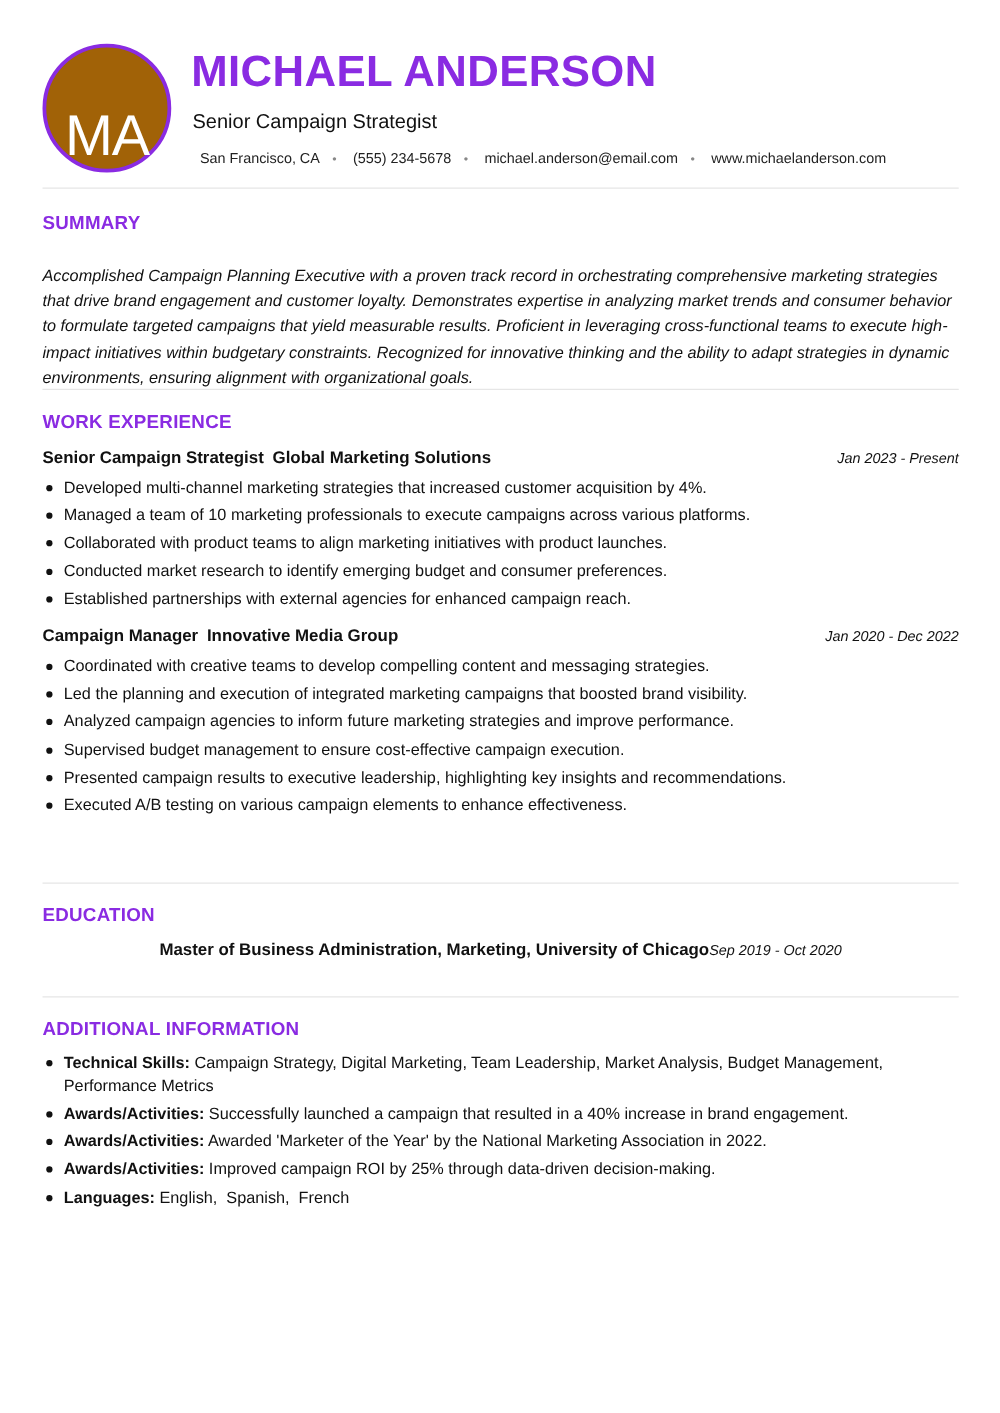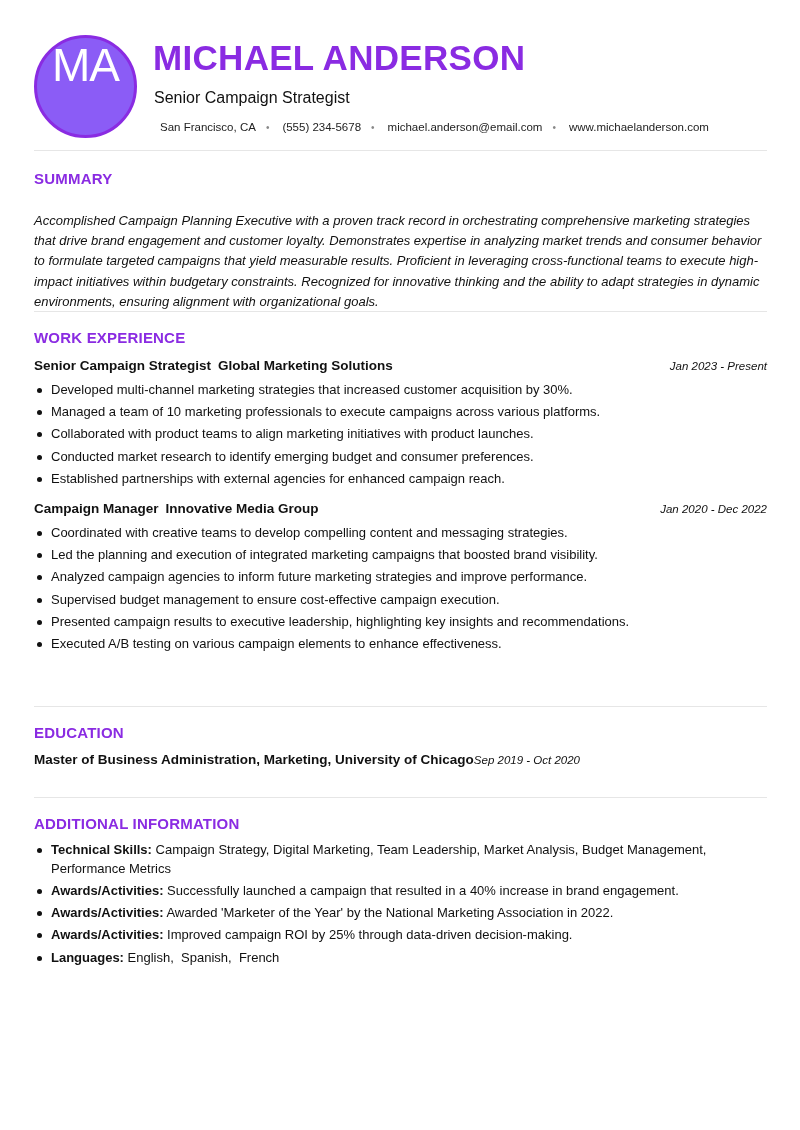--- a/index.html
+++ b/index.html
@@ -10,22 +10,22 @@
       position: relative;
       overflow: hidden;
     }
     .page { position: absolute; left: 34px; top: 0; width: 733px; }
 
     
     .header { position: relative; height: 151px; border-bottom: 1px solid #e6e6e6; }
     .avatar {
       position: absolute; left: 0; top: 35px;
       width: 103px; height: 103px; border-radius: 50%;
-      background: #8b5cf6; border: 3px solid #8a2be2;
-      display: flex; align-items: flex-start; justify-content: center;
+      background: #a16207; border: 3px solid #8a2be2;
+      display: flex; align-items: flex-end; justify-content: center;
       color: #ffffff; font-size: 46px; letter-spacing: -1px;
     }
     .name {
       position: absolute; left: 119px; top: 38px;
       font-size: 35px; font-weight: bold; color: #8a2be2; letter-spacing: 0.3px;
     }
     .title {
       position: absolute; left: 120px; top: 89px;
       font-size: 16px; color: #111111;
     }
@@ -54,21 +54,21 @@
     .job-date { font-weight: normal; font-style: italic; font-size: 11.5px; color: #111111; }
     ul.bullets { list-style: none; margin-top: 6px; }
     ul.bullets li {
       position: relative; padding-left: 17px; font-size: 13px; line-height: 22.2px; color: #111111;
     }
     ul.bullets li::before {
       content: ""; position: absolute; left: 3px; top: 9px;
       width: 5px; height: 5px; border-radius: 50%; background: #111111;
     }
     .edu-row {
-      display: flex; justify-content: flex-start; align-items: baseline;
+      display: flex; justify-content: center; align-items: baseline;
       margin-top: 11px; font-size: 13.5px; font-weight: bold;
     }
     .edu-date { font-weight: normal; font-style: italic; font-size: 11.5px; }
 
     ul.info { list-style: none; margin-top: 9px; }
     ul.info li {
       position: relative; padding-left: 17px; font-size: 13px; line-height: 18.5px;
       margin-bottom: 3.7px; color: #111111;
     }
     ul.info li::before {
@@ -110,21 +110,21 @@
     <div class="section-title">WORK EXPERIENCE</div>
 
     <div style="margin-top:12px;">
       <div class="job-head">
         <div>
           <span class="role">Senior Campaign Strategist</span><span>Global Marketing Solutions</span>
         </div>
         <span class="job-date">Jan 2023 - Present</span>
       </div>
       <ul class="bullets">
-        <li>Developed multi-channel marketing strategies that increased customer acquisition by 30%.</li>
+        <li>Developed multi-channel marketing strategies that increased customer acquisition by 4%.</li>
         <li>Managed a team of 10 marketing professionals to execute campaigns across various platforms.</li>
         <li>Collaborated with product teams to align marketing initiatives with product launches.</li>
         <li>Conducted market research to identify emerging budget and consumer preferences.</li>
         <li>Established partnerships with external agencies for enhanced campaign reach.</li>
       </ul>
     </div>
 
     <div style="margin-top:11px;">
       <div class="job-head">
         <div>

